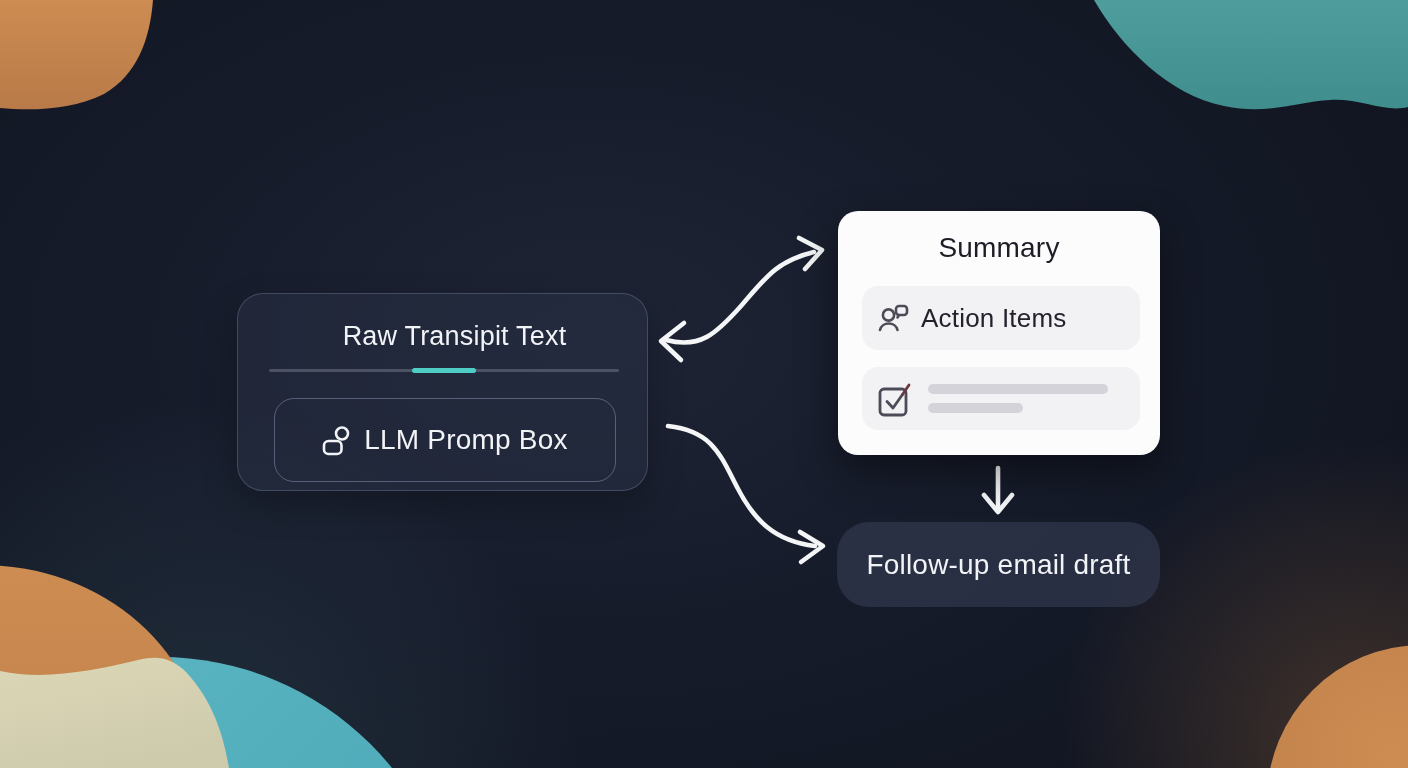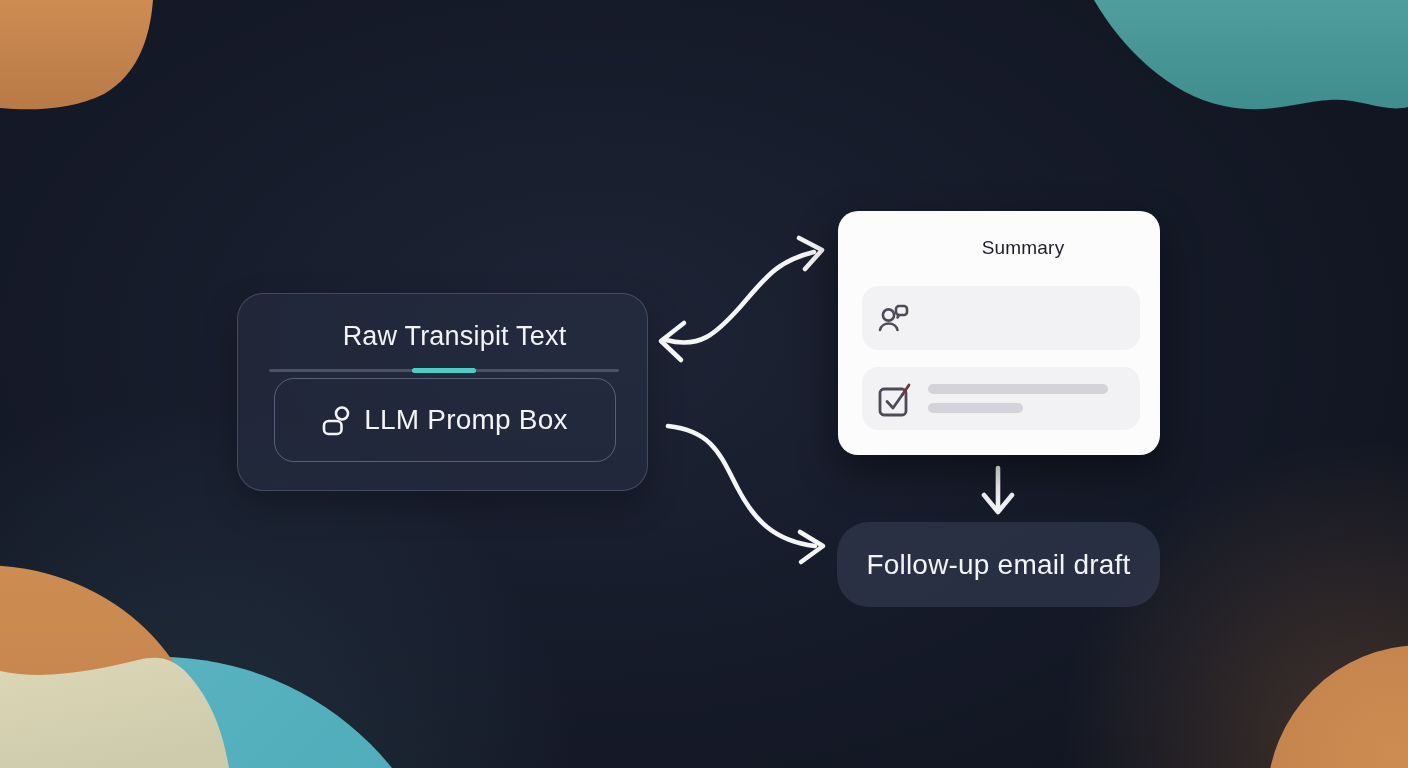--- a/index.html
+++ b/index.html
@@ -22,34 +22,34 @@
     position:absolute;top:27px;left:12px;width:100%;text-align:center;
     font-size:27px;line-height:30px;color:var(--light-text);letter-spacing:.2px;
   }
   .t-divider{
     position:absolute;top:74px;left:31px;width:350px;height:5px;
     display:flex;align-items:center;justify-content:center;
   }
   .t-divider .track{position:absolute;left:0;top:1px;width:100%;height:2.5px;background:#4c5264;border-radius:2px;}
   .t-divider .accent{position:relative;width:64px;height:5px;border-radius:3px;background:var(--accent);}
   .prompt-box{
-    position:absolute;top:84px;left:36px;width:340px;height:82px;border-radius:20px;
+    position:absolute;top:104px;left:36px;width:340px;height:82px;border-radius:20px;
     border:1.5px solid rgba(142,152,184,0.5);
     display:flex;align-items:center;justify-content:center;gap:13px;
     font-size:28px;color:var(--light-text);letter-spacing:.2px;
   }
 
   
   .summary-card{
     position:absolute;left:838px;top:211px;width:322px;height:244px;border-radius:20px;
     background:var(--card);box-shadow:0 16px 40px rgba(0,0,0,0.45);
   }
   .s-title{
     position:absolute;top:22px;left:0;width:100%;text-align:center;
-    font-size:19px;line-height:30px;font-weight:500;color:var(--dark-text);letter-spacing:.2px;padding-left:24px;
+    font-size:28px;line-height:30px;font-weight:500;color:var(--dark-text);letter-spacing:.2px;
   }
   .s-row{
     position:absolute;left:24px;width:278px;border-radius:16px;background:var(--row);
     display:flex;align-items:center;
   }
   .s-row.row1{top:75px;height:64px;padding-left:16px;gap:12px;box-sizing:border-box;
     font-size:26px;font-weight:500;color:#23232e;letter-spacing:.2px;}
   .s-row.row2{top:156px;height:63px;padding-left:16px;gap:17px;box-sizing:border-box;}
   .bars{display:flex;flex-direction:column;gap:9px;}
   .bar{height:10px;border-radius:5px;background:var(--bar);}
@@ -155,20 +155,21 @@
   <div class="summary-card">
     <div class="s-title">Summary</div>
 
     <div class="s-row row1">
       <svg width="31" height="29" viewBox="0 0 31 29" fill="none" stroke-width="2.6" stroke-linecap="round" stroke-linejoin="round" style="stroke:var(--icon-dark)">
         <circle cx="10.5" cy="11" r="5.6"></circle>
         <path d="M2,26 A 9,8.4 0 0 1 19.5,26"></path>
         <rect x="18" y="2" width="11" height="9" rx="3"></rect>
         <path d="M21,11 L19.5,13.5"></path>
       </svg>
+      <span>Action Items</span>
     </div>
 
     <div class="s-row row2">
       <svg width="33" height="36" viewBox="0 0 33 36" fill="none" stroke-width="2.8" stroke-linecap="round" stroke-linejoin="round">
         <rect x="2" y="8" width="26" height="26" rx="4" style="stroke:var(--icon-dark)"></rect>
         <path d="M9,20.5 L15,27 L24.5,13.5" style="stroke:var(--icon-dark)"></path>
         <path d="M24.5,13.5 L31,4" style="stroke:var(--check-maroon)"></path>
       </svg>
       <div class="bars">
         <div class="bar long"></div>

